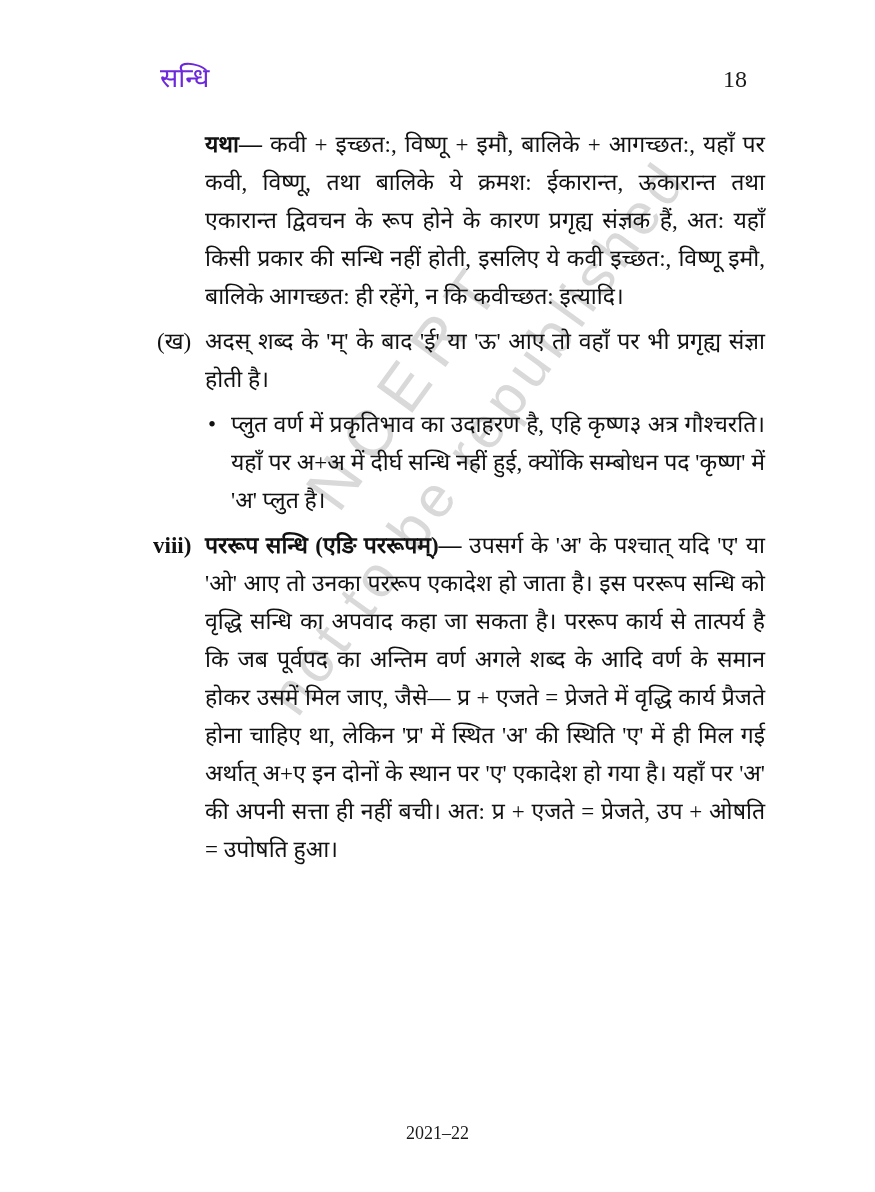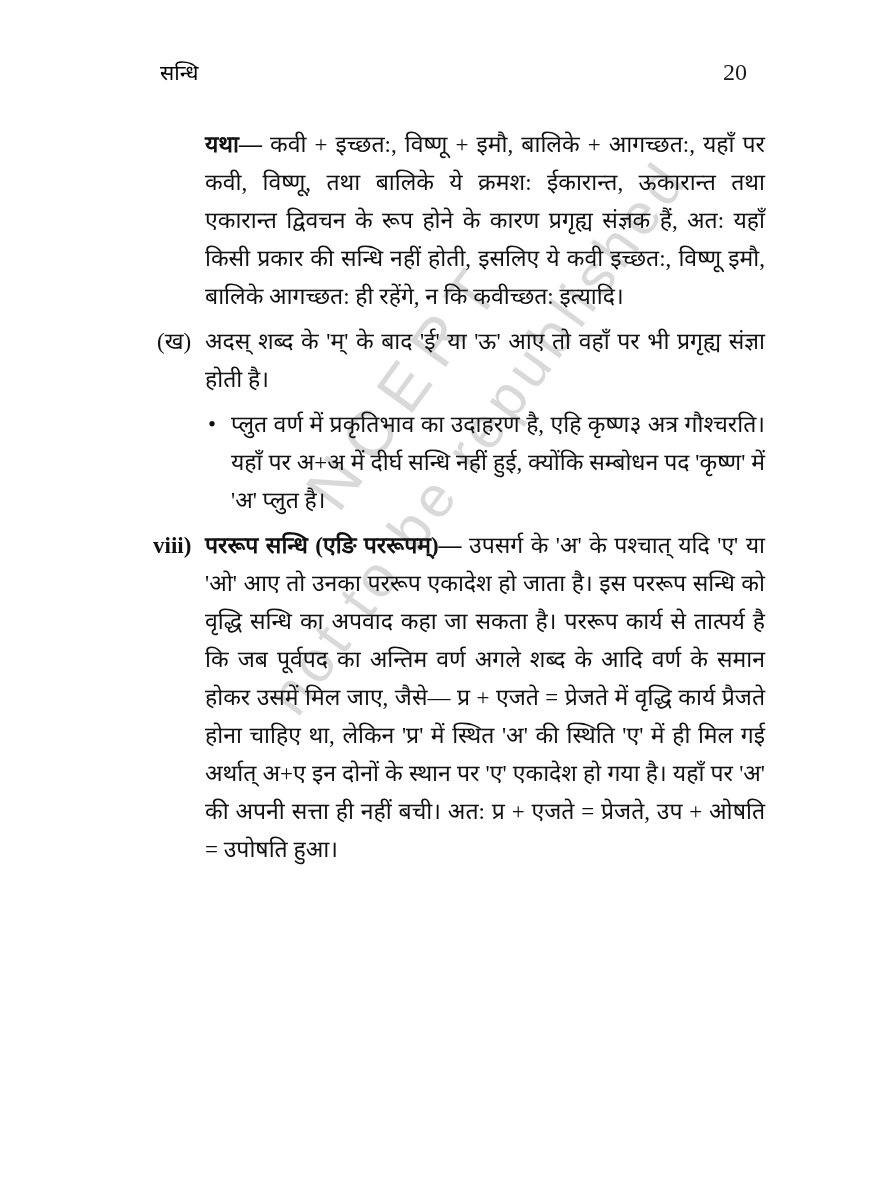--- a/index.html
+++ b/index.html
@@ -19,22 +19,22 @@
   .running-header {
     position: absolute;
     top: 58px;
     left: 160px;
     right: 128px;
     display: flex;
     justify-content: space-between;
     align-items: baseline;
   }
   .running-title {
-    font-size: 21px;
-    color: #000000;
+    font-size: 27px;
+    color: #6d28d9;
   }
   .page-number {
     font-size: 24px;
     color: #1a1a1a;
   }
   .watermark {
     position: absolute;
     left: 40px;
     top: 330px;
     width: 800px;
@@ -111,30 +111,31 @@
 
 <div class="page">
 
   <div class="watermark">
     <span class="wm-line1">NCERT</span>
     <span class="wm-line2">not to be republished</span>
   </div>
 
   <div class="running-header">
     <span class="running-title">सन्धि</span>
-    <span class="page-number">20</span>
+    <span class="page-number">18</span>
   </div>
 
   <div class="content">
 
     <p class="block"><b class="lead-bold">यथा—</b> <span>कवी + इच्छत:, विष्णू + इमौ, बालिके + आगच्छत:, यहाँ पर कवी, विष्णू, तथा बालिके ये क्रमश: ईकारान्त, ऊकारान्त तथा एकारान्त द्विवचन के रूप होने के कारण प्रगृह्य संज्ञक हैं, अत: यहाँ किसी प्रकार की सन्धि नहीं होती, इसलिए ये कवी इच्छत:, विष्णू इमौ, बालिके आगच्छत: ही रहेंगे, न कि कवीच्छत: इत्यादि।</span></p>
 
     <p class="block"><span class="hang-label">(ख)</span><span>अदस् शब्द के 'म्' के बाद 'ई' या 'ऊ' आए तो वहाँ पर भी प्रगृह्य संज्ञा होती है।</span></p>
 
 
     <p class="block bullet-block"><span class="bullet-marker">•</span><span>प्लुत वर्ण में प्रकृतिभाव का उदाहरण है, एहि कृष्ण३ अत्र गौश्चरति। यहाँ पर अ+अ में दीर्घ सन्धि नहीं हुई, क्योंकि सम्बोधन पद 'कृष्ण' में 'अ' प्लुत है।</span></p>
 
     <p class="block"><span class="hang-label bold">viii)</span><b class="lead-bold">पररूप सन्धि (एङि पररूपम्)—</b> <span>उपसर्ग के 'अ' के पश्चात् यदि 'ए' या 'ओ' आए तो उनका पररूप एकादेश हो जाता है। इस पररूप सन्धि को वृद्धि सन्धि का अपवाद कहा जा सकता है। पररूप कार्य से तात्पर्य है कि जब पूर्वपद का अन्तिम वर्ण अगले शब्द के आदि वर्ण के समान होकर उसमें मिल जाए, जैसे— प्र + एजते = प्रेजते में वृद्धि कार्य प्रैजते होना चाहिए था, लेकिन 'प्र' में स्थित 'अ' की स्थिति 'ए' में ही मिल गई अर्थात् अ+ए इन दोनों के स्थान पर 'ए'  एकादेश हो गया है। यहाँ पर 'अ' की अपनी सत्ता ही नहीं बची। अत: प्र + एजते = प्रेजते, उप + ओषति = उपोषति हुआ।</span></p>
 
   </div>
 
+  <div class="footer">2021–22</div>
 
 </div>
 
 </body></html>

